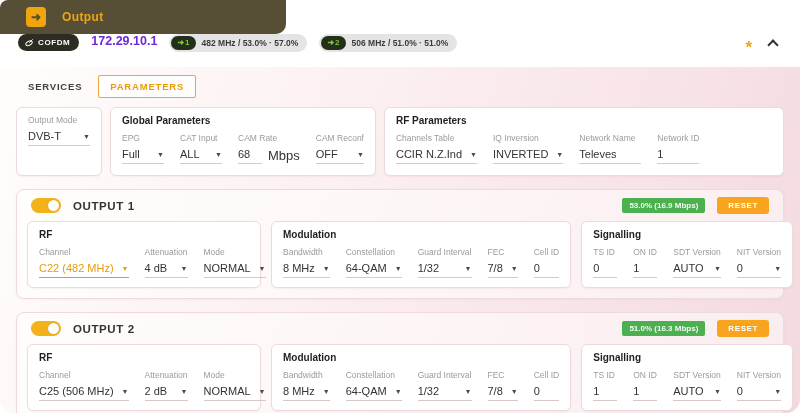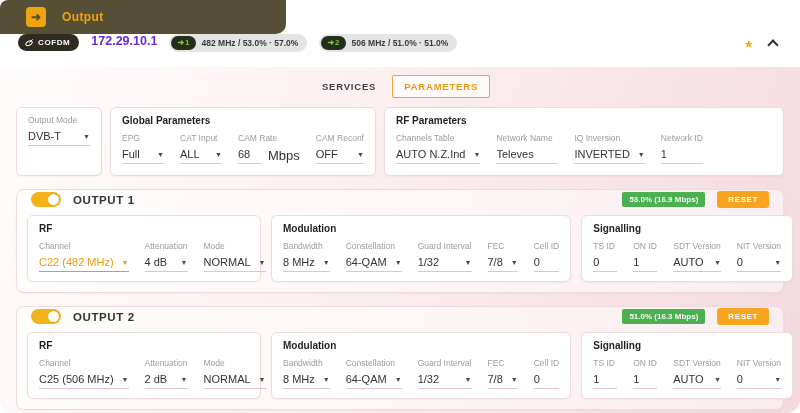--- a/index.html
+++ b/index.html
@@ -19,42 +19,42 @@
   .ip{font-size:12.5px;font-weight:bold;color:#6d28d9}
   .port-pill{background:#e4e4e4;border-radius:10px;padding:2px 9px 2px 2px;display:flex;align-items:center;gap:6px;font-size:8.5px;font-weight:bold;color:#3a3a3a}
   .port-ic{background:#232f1b;border-radius:9px;color:#7dc832;font-size:8px;font-weight:bold;padding:3px 6px;display:flex;align-items:center;gap:1px;line-height:1}
   .spacer{flex:1}
   .dirty{color:#f0a50f;font-size:17px;font-weight:bold;line-height:1;margin-top:5px}
   .collapse-btn{width:18px;height:18px;cursor:pointer}
   .chev-up{display:block;width:8px;height:8px;border-left:2.5px solid #333;border-top:2.5px solid #333;transform:rotate(45deg);margin:7px auto 0}
 
   
   .content{height:346px;background:linear-gradient(110deg,#fffdfc 0%,#fcf1f1 38%,#f8e4e7 72%,#f3d9de 100%);padding:4px 16px 0}
-  .tabs{display:flex;justify-content:center;gap:4px;margin:4px 0 9px}
+  .tabs{display:flex;justify-content:flex-start;gap:4px;margin:4px 0 9px}
   .tab{font-size:9.5px;font-weight:bold;letter-spacing:.8px;color:#3f3f3f;padding:5px 11px;border:1px solid transparent;border-radius:2px;cursor:pointer}
   .tab.active{color:#e89b0b;border-color:#eaa63c;background:rgba(255,255,255,.65)}
 
   .panel{background:#fff;border:1px solid #eedadb;border-radius:6px;padding:7px 11px 9px;box-shadow:0 1px 2px rgba(120,60,60,.06)}
   .panel-title{font-size:10px;font-weight:bold;color:#1f1f1f;margin-bottom:7px}
   .row1{display:flex;gap:8px;margin-bottom:13px}
   .row1 .p-rfparams{flex:1}
   .fields{display:flex;gap:16px}
   .field{display:flex;flex-direction:column;gap:5px}
   .flabel{font-size:8.5px;color:#9b9b9b;white-space:nowrap}
   .valrow{display:flex;align-items:flex-start;gap:6px}
   .fval{display:flex;align-items:center;justify-content:space-between;font-size:11px;color:#333;border-bottom:1px solid #d9c8c8;padding-bottom:3px;cursor:pointer;white-space:nowrap}
   .fval .chev{font-size:7px;color:#4a4a4a;margin-left:8px}
   .fval.input{cursor:text}
   .fval.accent{color:#e89b0b;border-bottom-color:#e89b0b}
   .fval.accent .chev{color:#e89b0b}
   .suffix{font-size:13px;color:#333;padding-bottom:3px}
   .w-xxs{min-width:24px}.w-xs{min-width:30px}.w-s{min-width:42px}.w-m{min-width:52px}.w-ml{min-width:62px}.w-l{min-width:72px}.w-xl{min-width:88px}
 
   
-  .ocard{background:rgba(255,255,255,.5);border:1px solid #eed9dc;border-radius:8px;padding:1px 10px 10px;margin-bottom:13px;box-shadow:0 1px 3px rgba(120,60,60,.05)}
+  .ocard{background:rgba(255,255,255,.5);border:1px solid #eed9dc;border-radius:8px;padding:7px 10px 10px;margin-bottom:13px;box-shadow:0 1px 3px rgba(120,60,60,.05)}
   .ohead{display:flex;align-items:center;gap:12px;margin-bottom:7px;padding:0 4px}
   .toggle{width:30px;height:15px;background:#f3b21a;border-radius:8px;position:relative;cursor:pointer;flex:none}
   .knob{position:absolute;right:2px;top:2px;width:11px;height:11px;border-radius:50%;background:#fff;box-shadow:0 0 1px rgba(0,0,0,.3)}
   .oname{font-size:11.5px;font-weight:bold;color:#333;letter-spacing:.6px}
   .obadge{background:#4caf50;color:#f2faf2;font-size:8px;font-weight:bold;padding:3px 7px;border-radius:2px}
   .reset{background:#f8a41f;color:#fff;font-size:8px;font-weight:bold;letter-spacing:.6px;padding:4px 11px;border-radius:3px;border:none;cursor:pointer}
   .opanels{display:flex;gap:10px}
   .p-orf{width:234px}
   .p-omod{width:304px}
   .p-osig{flex:1}
@@ -151,35 +151,35 @@
           </div>
         </div>
       </div>
 
       <div class="panel p-rfparams">
         <div class="panel-title">RF Parameters</div>
         <div class="fields">
           <div class="field">
             <span class="flabel">Channels Table</span>
             <div class="fval w-l">
-              <span>AUTO N.Z.Ind</span>
+              <span>CCIR N.Z.Ind</span>
               <span class="chev">▼</span>
-            </div>
-          </div>
-          <div class="field">
-            <span class="flabel">Network Name</span>
-            <div class="fval input w-ml">
-              <span>Televes</span>
             </div>
           </div>
           <div class="field">
             <span class="flabel">IQ Inversion</span>
             <div class="fval w-ml">
               <span>INVERTED</span>
               <span class="chev">▼</span>
+            </div>
+          </div>
+          <div class="field">
+            <span class="flabel">Network Name</span>
+            <div class="fval input w-ml">
+              <span>Televes</span>
             </div>
           </div>
           <div class="field">
             <span class="flabel">Network ID</span>
             <div class="fval input w-s">
               <span>1</span>
             </div>
           </div>
         </div>
       </div>

